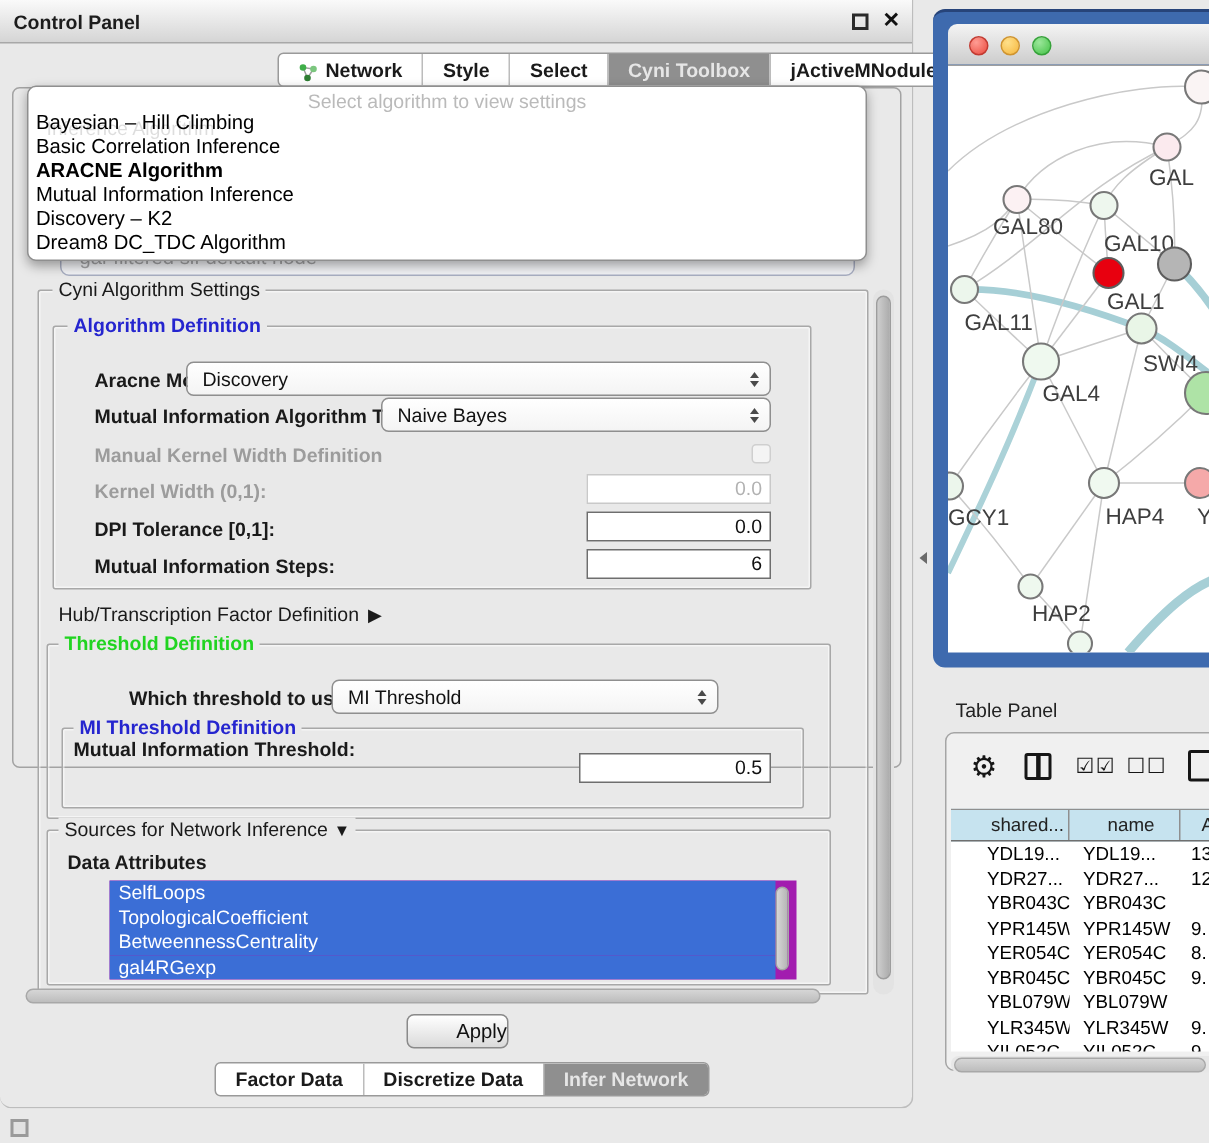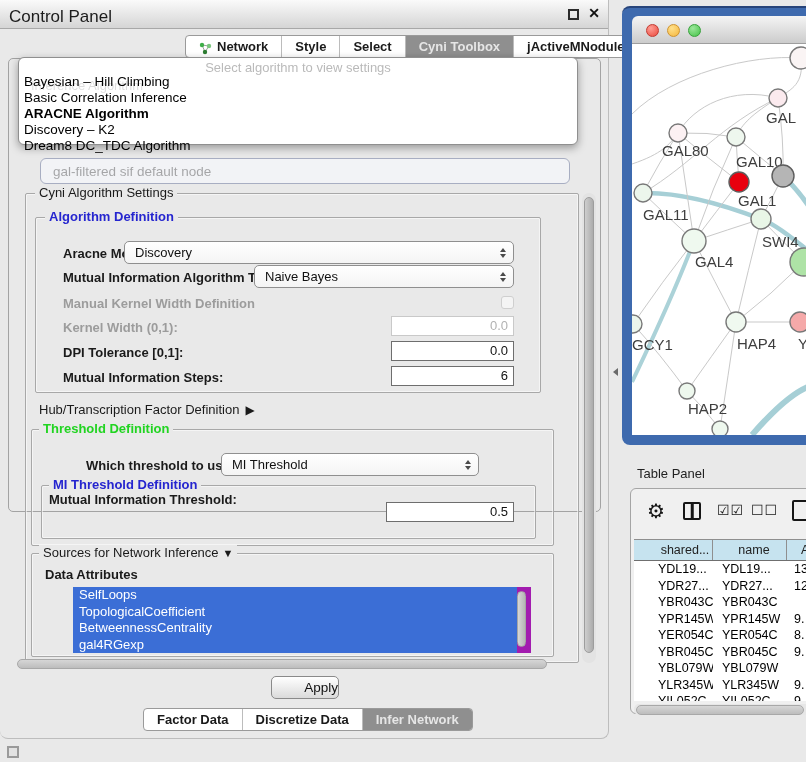--- a/index.html
+++ b/index.html
@@ -6,21 +6,21 @@
 html,body { background:#e9e9e9; }
 .root { position:relative; width:806px; height:762px; background:#e9e9e9;
   font-family:"Liberation Sans", sans-serif; font-size:13px; color:#1a1a1a; overflow:hidden; }
 
 
 .control-panel { position:absolute; left:0; top:0; width:609px; height:739px;
   background:#e9e9e9; border:1px solid #bdbdbd; border-top:none; border-left:none;
   border-radius:0 0 8px 8px; }
 .cp-titlebar { position:absolute; left:0; top:0; right:0; height:29px;
   background:linear-gradient(#fafafa,#d5d5d5); border-bottom:1px solid #a8a8a8; }
-.cp-title { position:absolute; left:9px; top:7px; font-size:17px; color:#1c1c1c; }
+.cp-title { position:absolute; left:9px; top:7px; font-size:13px; color:#1c1c1c;font-weight:bold; }
 .float-icon { position:absolute; right:29px; top:9px; width:11px; height:11px;
   border:2px solid #2a2a2a; background:transparent; }
 .close-icon { position:absolute; right:8px; top:5px; font-size:14px; font-weight:bold; color:#111; }
 
 
 .tabbar { position:absolute; display:inline-flex; background:#fff; border:1px solid #9a9a9a;
   border-radius:4px; overflow:hidden; height:23px; }
 .cp-tabs { left:185px; top:35px; }
 .tab, .btab { display:flex; align-items:center; padding:0 13px; font-size:13px; font-weight:600;
   color:#1a1a1a; border-left:1px solid #bcbcbc; line-height:21px; white-space:nowrap; }
@@ -75,21 +75,21 @@
 .hscroll-thumb { position:absolute; height:10px; border-radius:5px;
   background:linear-gradient(#d6d6d6,#bdbdbd); border:1px solid #a8a8a8; }
 
 .apply-btn { position:absolute; width:68px; height:23px; border:1px solid #8a8a8a;
   border-radius:5px; background:linear-gradient(#ffffff,#dadada); text-align:right;
   line-height:21px; font-size:13.5px; color:#111; }
 
 .cp-bottom-tabs { left:143px; top:708px; }
 
 
-.algo-popup { position:absolute; left:18px; top:57px; width:560px; height:88px;
+.algo-popup { position:absolute; left:18px; top:57px; width:560px; height:117px;
   background:#fff; border:1px solid #8f8f8f; border-radius:6px; z-index:10;
   box-shadow:0 3px 8px rgba(0,0,0,.35); }
 .popup-placeholder { text-align:center; color:#bababa; font-size:13px; padding-top:2px; height:16px; }
 .algo-item { font-size:13.5px; height:16px; line-height:16px; padding-left:5px; color:#000; white-space:nowrap; }
 .algo-item.bold { font-weight:bold; }
 .ghost-label { position:absolute; left:12px; top:20px; font-size:13px; color:#000;
   opacity:.13; pointer-events:none; }
 .ghost-combo { position:absolute; left:40px; top:158px; width:530px; height:26px;
   border:1px solid #a8aec2; border-radius:6px; z-index:5; background:#f2f3f6; }
 .ghost-combo span { position:absolute; left:12px; top:5px; color:rgba(40,40,40,.38); font-size:13.5px; }
@@ -274,20 +274,21 @@
     <div class="ghost-combo">
       <span>gal-filtered sif default node</span>
     </div>
 
     <div class="algo-popup">
       <div class="popup-placeholder">Select algorithm to view settings</div>
       <div id="algo-list">
           <div class="algo-item">Bayesian – Hill Climbing</div>
           <div class="algo-item">Basic Correlation Inference</div>
           <div class="algo-item bold">ARACNE Algorithm</div>
+          <div class="algo-item">Mutual Information Inference</div>
           <div class="algo-item">Discovery – K2</div>
           <div class="algo-item">Dream8 DC_TDC Algorithm</div>
         </div>
       <span class="ghost-label">Inference Algorithm</span>
     </div>
   </div>
 
   <div class="net-frame">
     <div class="net-titlebar">
       <span class="light light-red"></span>

